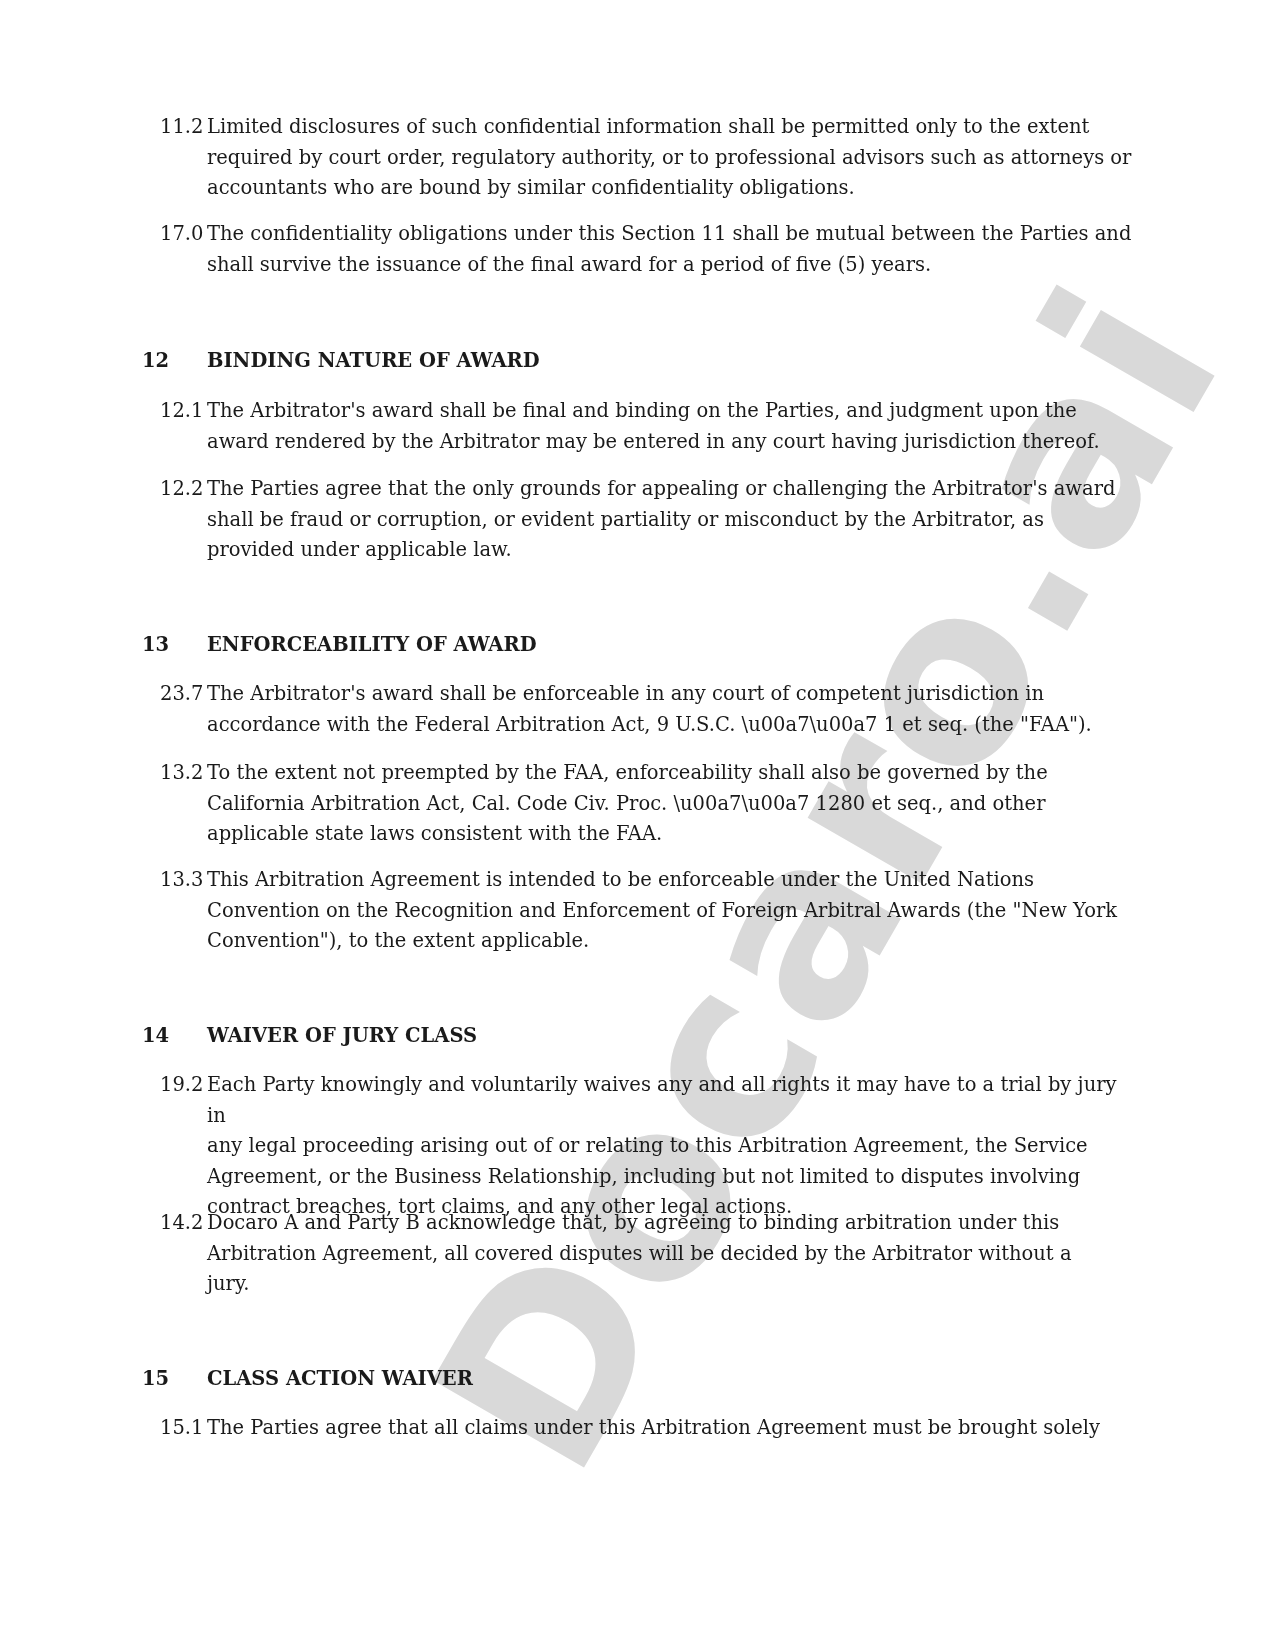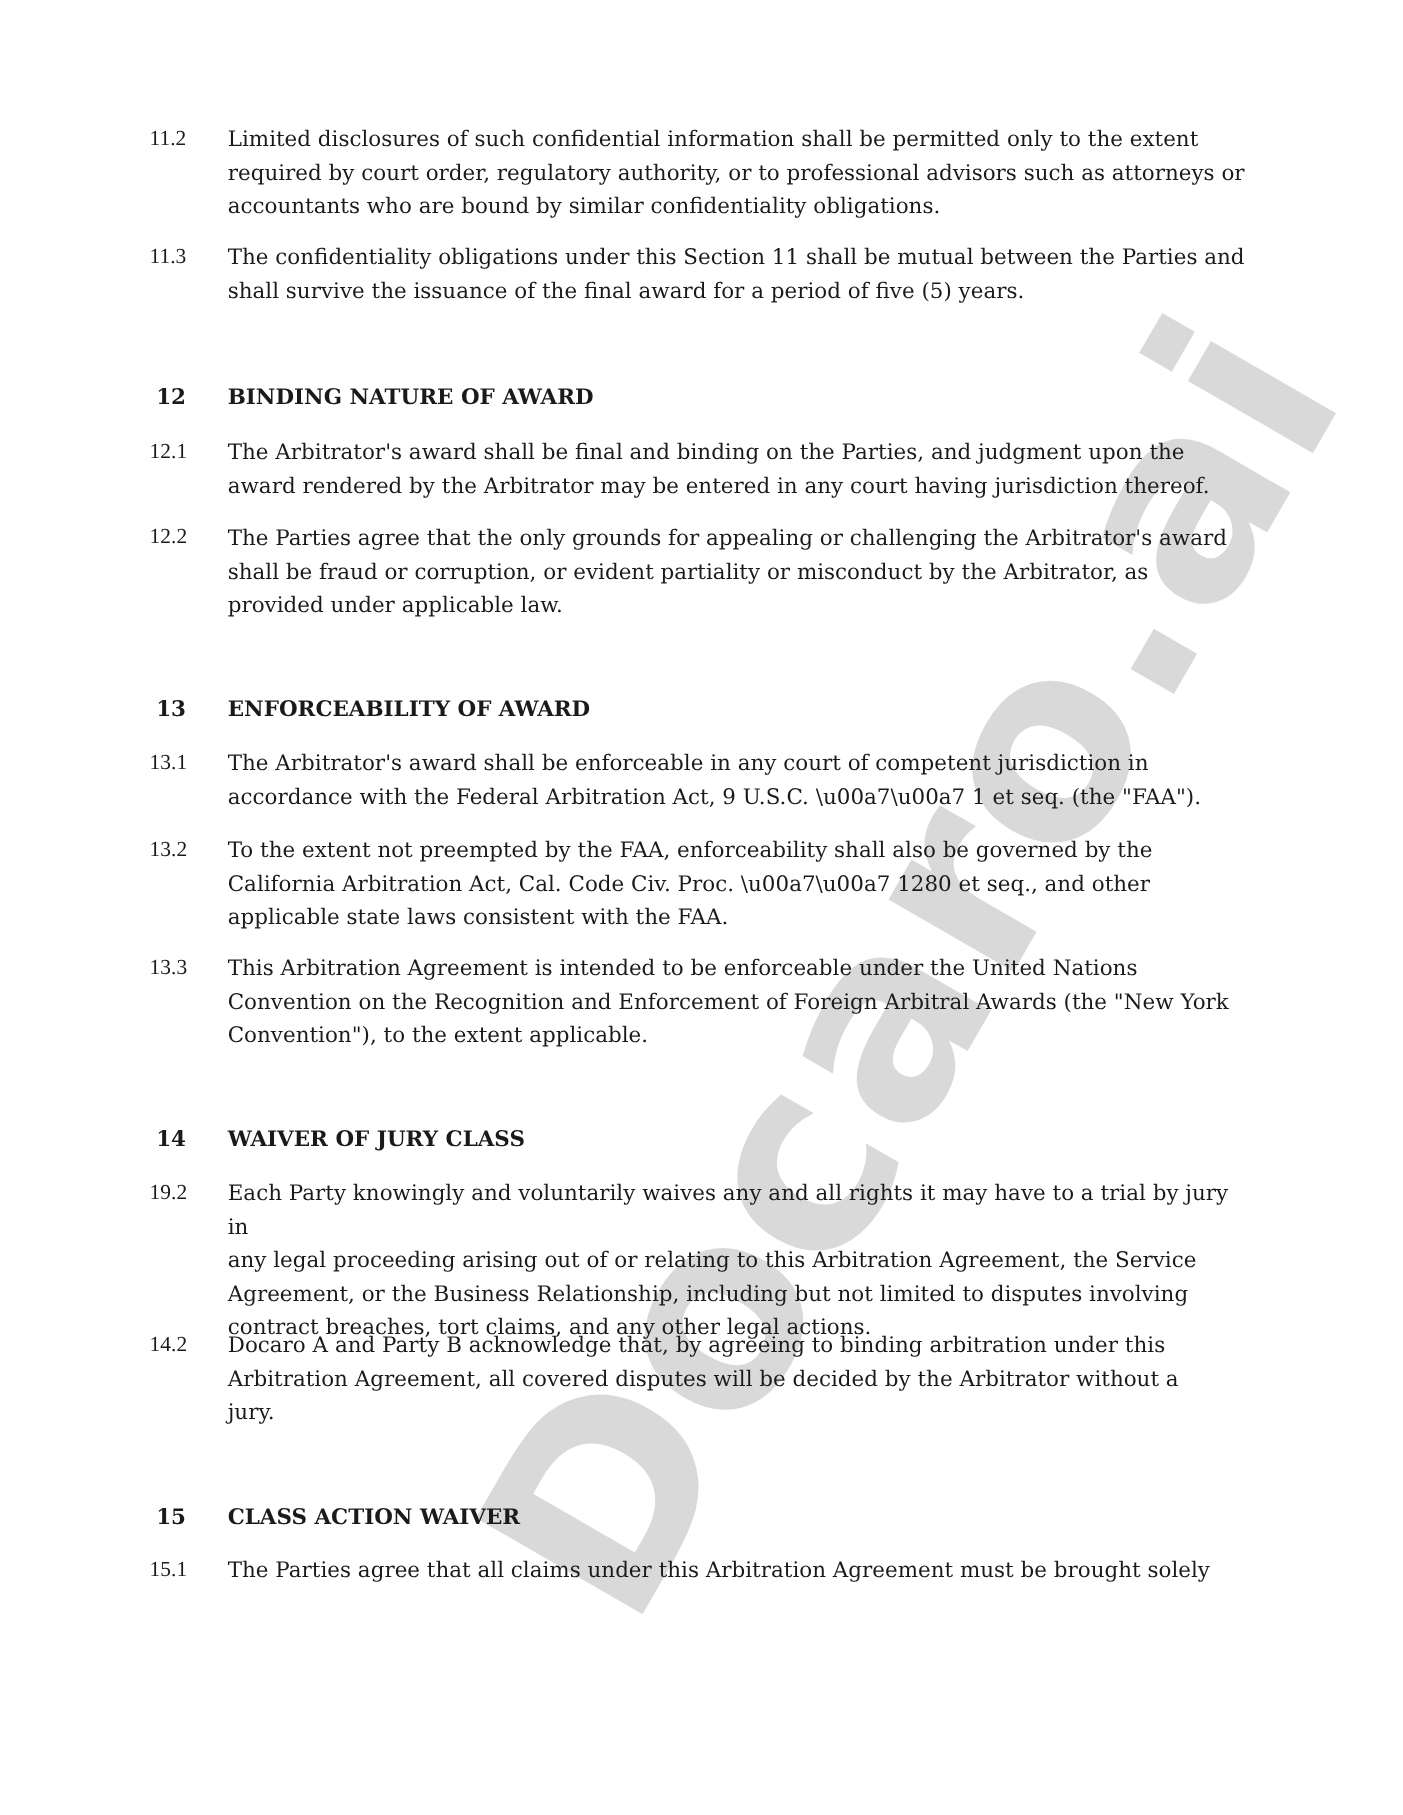--- a/index.html
+++ b/index.html
@@ -1,42 +1,42 @@
 <!DOCTYPE html>
 <html><head>
 <meta charset="utf-8">
 <style>
   html, body { margin: 0; padding: 0; background: #ffffff; }
   body { width: 1275px; height: 1650px; position: relative; overflow: hidden; font-family: "DejaVu Serif", serif; color: #1a1a1a; }
   .page { position: absolute; left: 0; top: 0; width: 1275px; height: 1650px; }
   .watermark { position: absolute; left: 175px; top: 740px; font-family: "DejaVu Sans", sans-serif; font-weight: bold; font-size: 240px; color: #d9d9d9; transform: rotate(-60deg); transform-origin: center center; white-space: nowrap; z-index: 0; pointer-events: none; letter-spacing: 2px; }
   .content { position: relative; z-index: 1; }
   .clause { position: absolute; left: 0; width: 1275px; font-size: 19.5px; line-height: 30.5px; }
-  .clause .num { position: absolute; left: 136px; width: 50px; font-family: Liberation Serif, serif; }
+  .clause .num { position: absolute; left: 160px; width: 50px; }
   .clause .text { position: absolute; left: 207px; width: 930px; }
   .heading { position: absolute; left: 0; width: 1275px; font-size: 19.5px; font-weight: bold; line-height: 30px; }
   .heading .num { position: absolute; left: 142px; width: 42px; }
   .heading .text { position: absolute; left: 207px; }
   b { font-weight: normal; }
 </style>
 </head>
 <body>
 
 <div class="page">
   <div class="watermark">Docaro.ai</div>
 
   <div class="content">
 
     <div class="clause" style="top:112px">
       <span class="num">11.2</span>
       <span class="text">Limited disclosures of such confidential information shall be permitted only to the extent<br>required by court order, regulatory authority, or to professional advisors such as attorneys or<br>accountants who are bound by similar confidentiality obligations.</span>
     </div>
 
     <div class="clause" style="top:219px">
-      <span class="num">11.3</span>
+      <span class="num">17.0</span>
       <span class="text">The confidentiality obligations under this Section 11 shall be mutual between the <b>Parties</b> and<br>shall survive the issuance of the final award for a period of five (5) years.</span>
     </div>
 
     <div class="heading" style="top:346px">
       <span class="num">12</span>
       <span class="text">BINDING NATURE OF AWARD</span>
     </div>
 
     <div class="clause" style="top:396px">
       <span class="num">12.1</span>
@@ -47,21 +47,21 @@
       <span class="num">12.2</span>
       <span class="text">The <b>Parties</b> agree that the only grounds for appealing or challenging the <b>Arbitrator</b>'s award<br>shall be fraud or corruption, or evident partiality or misconduct by the <b>Arbitrator</b>, as<br>provided under applicable law.</span>
     </div>
 
     <div class="heading" style="top:630px">
       <span class="num">13</span>
       <span class="text">ENFORCEABILITY OF AWARD</span>
     </div>
 
     <div class="clause" style="top:679px">
-      <span class="num">13.1</span>
+      <span class="num">23.7</span>
       <span class="text">The <b>Arbitrator</b>'s award shall be enforceable in any court of competent jurisdiction in<br>accordance with the Federal Arbitration Act, 9 U.S.C. \u00a7\u00a7 1 et seq. (the "<b>FAA</b>").</span>
     </div>
 
     <div class="clause" style="top:758px">
       <span class="num">13.2</span>
       <span class="text">To the extent not preempted by the <b>FAA</b>, enforceability shall also be governed by the<br>California Arbitration Act, Cal. Code Civ. Proc. \u00a7\u00a7 1280 et seq., and other<br>applicable state laws consistent with the <b>FAA</b>.</span>
     </div>
 
     <div class="clause" style="top:865px">
       <span class="num">13.3</span>

